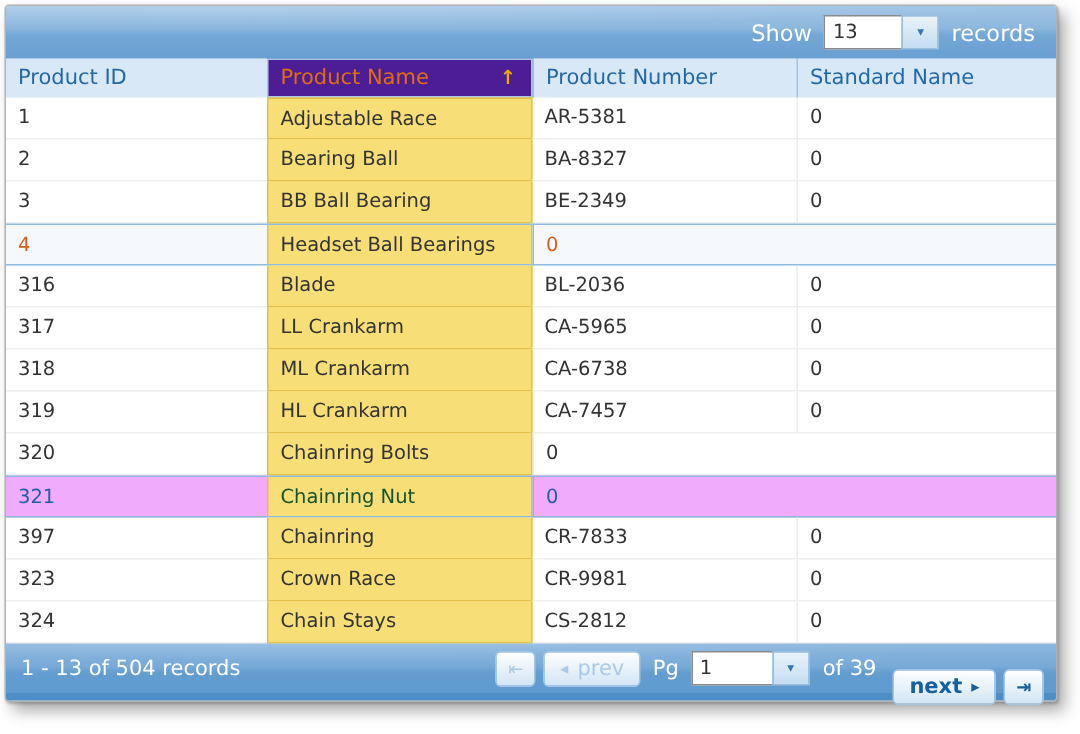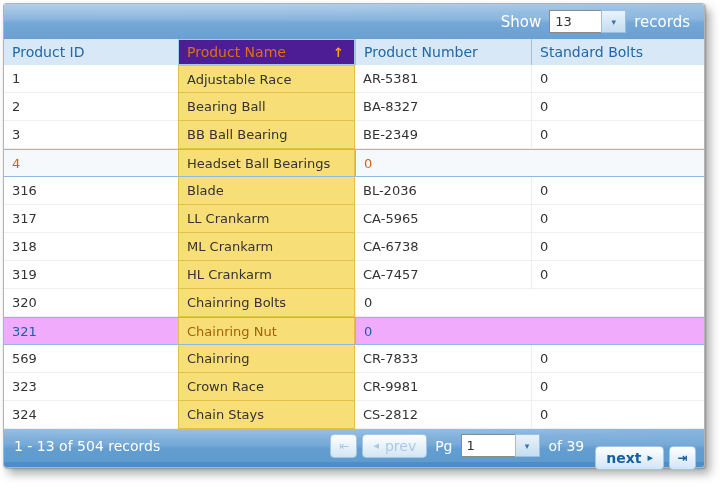--- a/index.html
+++ b/index.html
@@ -81,21 +81,21 @@
 
   .row.marked .cell { background: #f5f9fc; color: #d2601a;
     border-top: 1px solid #8fbbe0; border-bottom: 1px solid #8fbbe0; }
   .row.marked .cell.cost { border-left: 1px solid #8fbbe0; }
   .row.marked .cell.name { background: #f8de76; color: #333;
     border-left: 1px solid #e3c048; border-right: 1px solid #e3c048; }
 
   .row.selected .cell { background: #f0abfc; color: #1e5fa9;
     border-top: 1px solid #8db9e0; border-bottom: 1px solid #8db9e0; }
   .row.selected .cell.cost { border-left: 1px solid #8db9e0; }
-  .row.selected .cell.name { background: #f8de76; color: #a16207;
+  .row.selected .cell.name { background: #f8de76; color: #14532d;
     border-left: 1px solid #e3c048; border-right: 1px solid #e3c048; }
 
   
   .pager {
     height: 33px; display: flex; align-items: center; justify-content: space-between;
     padding: 0 8px 0 10px;
     background: linear-gradient(to bottom, #8ab6de 0%, #79abd8 45%, #639dd0 60%, #5f9bcf 100%);
     color: #fff; font-size: 14px; position: relative;
   }
   .pager::before {
@@ -142,21 +142,21 @@
       <span>Product ID</span>
     </div>
     <div class="th c-name sorted">
       <span>Product Name</span>
       <span class="sort-arrow">↑</span>
     </div>
     <div class="th c-number">
       <span>Product Number</span>
     </div>
     <div class="th c-cost">
-      <span>Standard Bolts</span>
+      <span>Standard Name</span>
     </div>
   </div>
 
   <div class="tbody" id="tbody">
     <div class="row">
       <div class="cell id">1</div>
       <div class="cell name">Adjustable Race</div>
       <div class="cell number">AR-5381</div>
       <div class="cell cost">0</div>
     </div>
@@ -215,21 +215,21 @@
       <div class="cell cost">0</div>
     </div>
 
     <div class="row selected">
       <div class="cell id">321</div>
       <div class="cell name">Chainring Nut</div>
       <div class="cell cost">0</div>
     </div>
 
     <div class="row">
-      <div class="cell id">569</div>
+      <div class="cell id">397</div>
       <div class="cell name">Chainring</div>
       <div class="cell number">CR-7833</div>
       <div class="cell cost">0</div>
     </div>
 
     <div class="row">
       <div class="cell id">323</div>
       <div class="cell name">Crown Race</div>
       <div class="cell number">CR-9981</div>
       <div class="cell cost">0</div>

